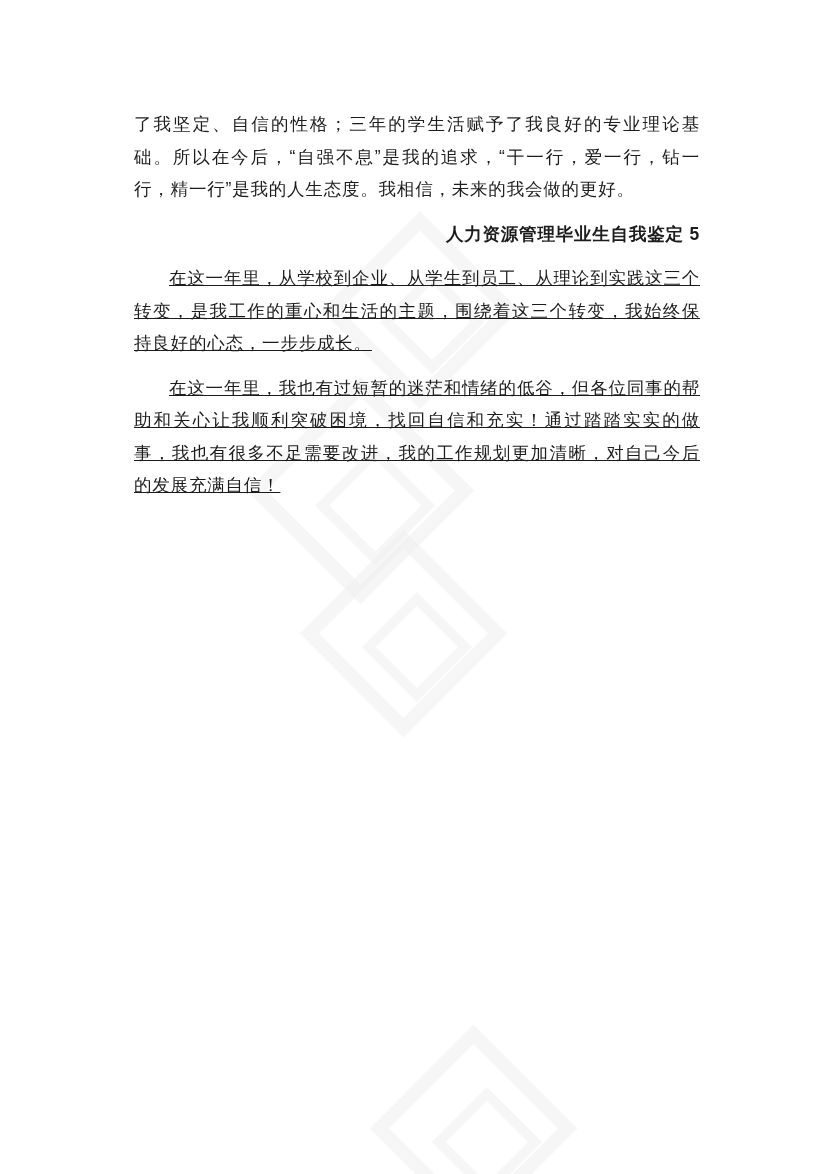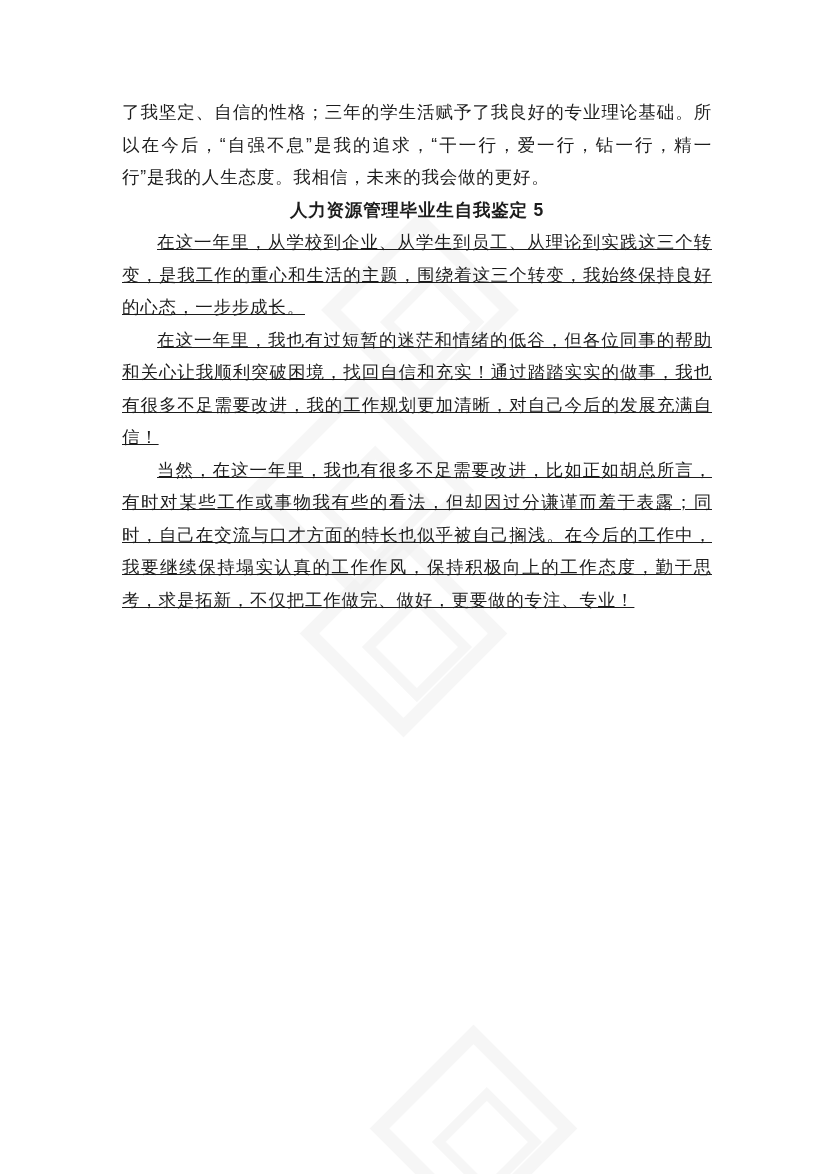--- a/index.html
+++ b/index.html
@@ -19,27 +19,27 @@
     position: absolute;
     left: 122px;
     top: 96px;
     width: 590px;
     z-index: 2;
   }
   .page p, .page h2 {
     font-size: 17.5px;
     line-height: 32.5px;
     letter-spacing: 0.8px;
-    margin: 0;
+    margin: 12px;
     text-align: justify;
     font-weight: normal;
   }
   .page h2 {
     font-weight: bold;
-    text-align: center;
+    text-align: right;
   }
   .indent {
     text-indent: 2em;
     text-decoration: underline;
   }
   
   .wm {
     position: absolute;
     z-index: 1;
     opacity: 0.55;
@@ -83,14 +83,13 @@
   <p class="lead">了我坚定、自信的性格；三年的学生活赋予了我良好的专业理论基础。所以在今后，“自强不息”是我的追求，“干一行，爱一行，钻一行，精一行”是我的人生态度。我相信，未来的我会做的更好。</p>
 
   <h2>人力资源管理毕业生自我鉴定 5</h2>
 
   <p class="indent">在这一年里，从学校到企业、从学生到员工、从理论到实践这三个转变，是我工作的重心和生活的主题，围绕着这三个转变，我始终保持良好的心态，一步步成长。</p>
 
 
 
   <p class="indent">在这一年里，我也有过短暂的迷茫和情绪的低谷，但各位同事的帮助和关心让我顺利突破困境，找回自信和充实！通过踏踏实实的做事，我也有很多不足需要改进，我的工作规划更加清晰，对自己今后的发展充满自信！</p>
 
-  <p class="indent">当然，在这一年里，我也有很多不足需要改进，比如正如胡总所言，有时对某些工作或事物我有些的看法，但却因过分谦谨而羞于表露；同时，自己在交流与口才方面的特长也似乎被自己搁浅。在今后的工作中，我要继续保持塌实认真的工作作风，保持积极向上的工作态度，勤于思考，求是拓新，不仅把工作做完、做好，更要做的专注、专业！</p>
 </div>
 
 </body></html>

